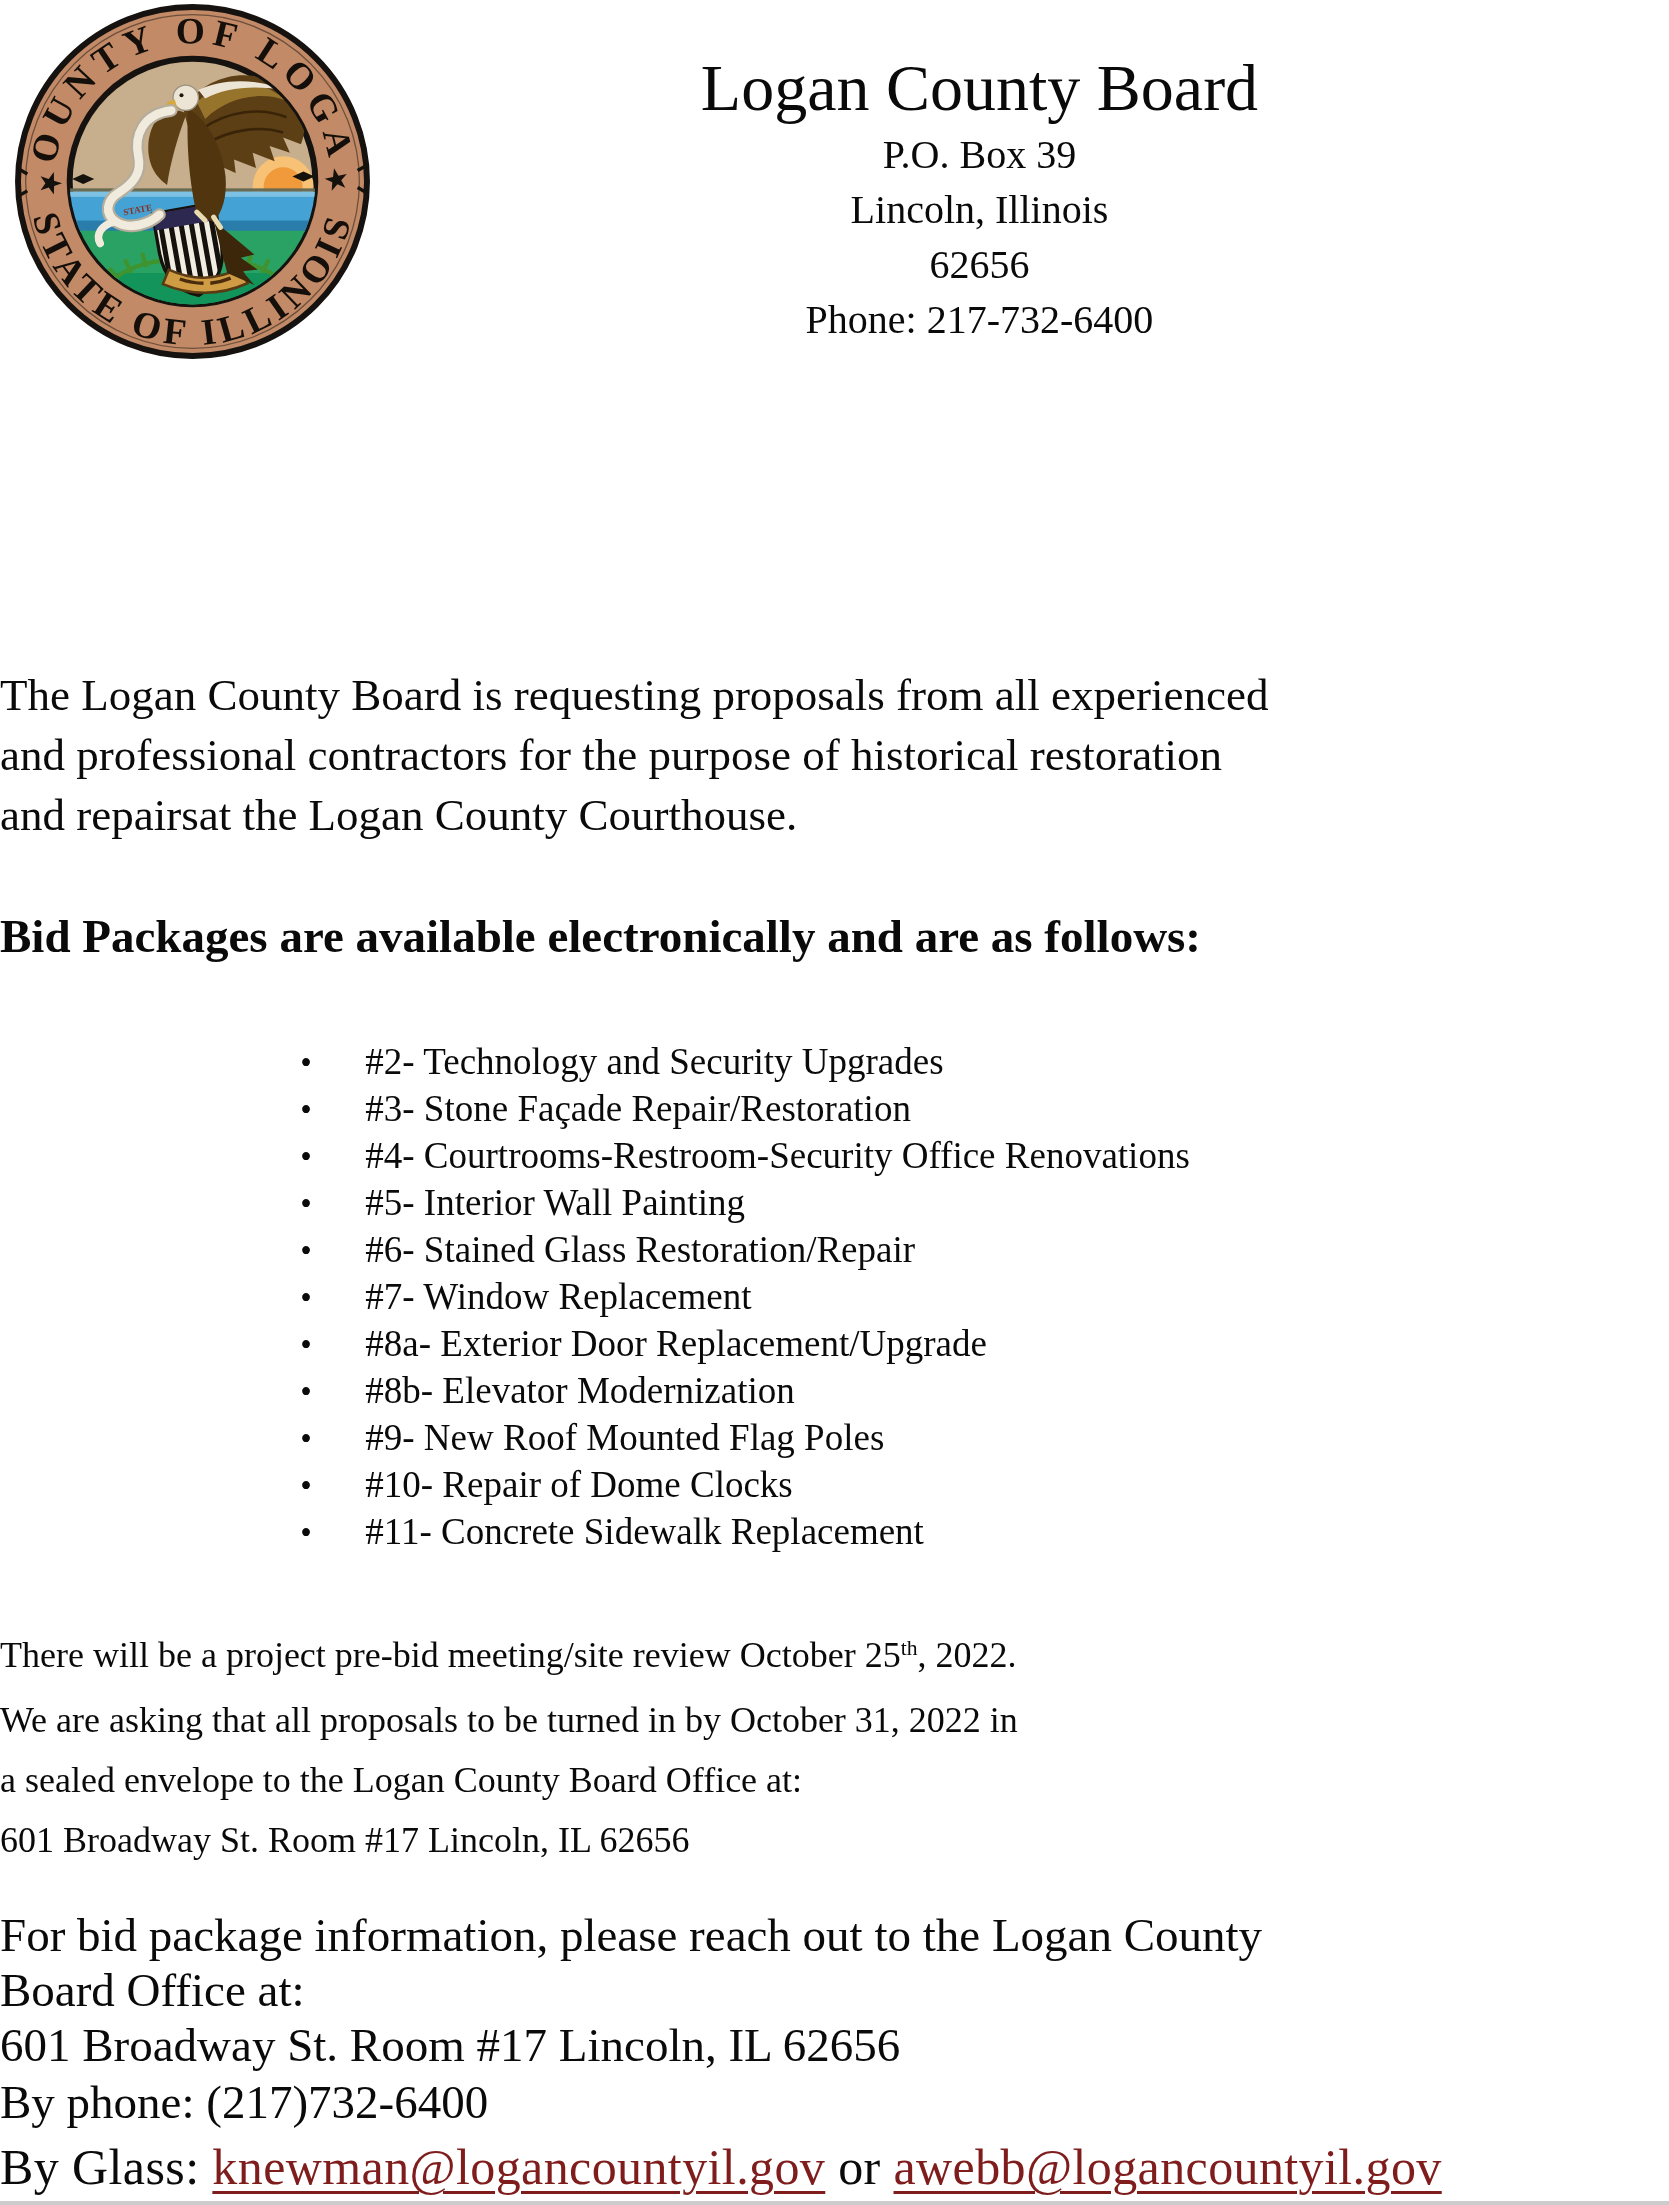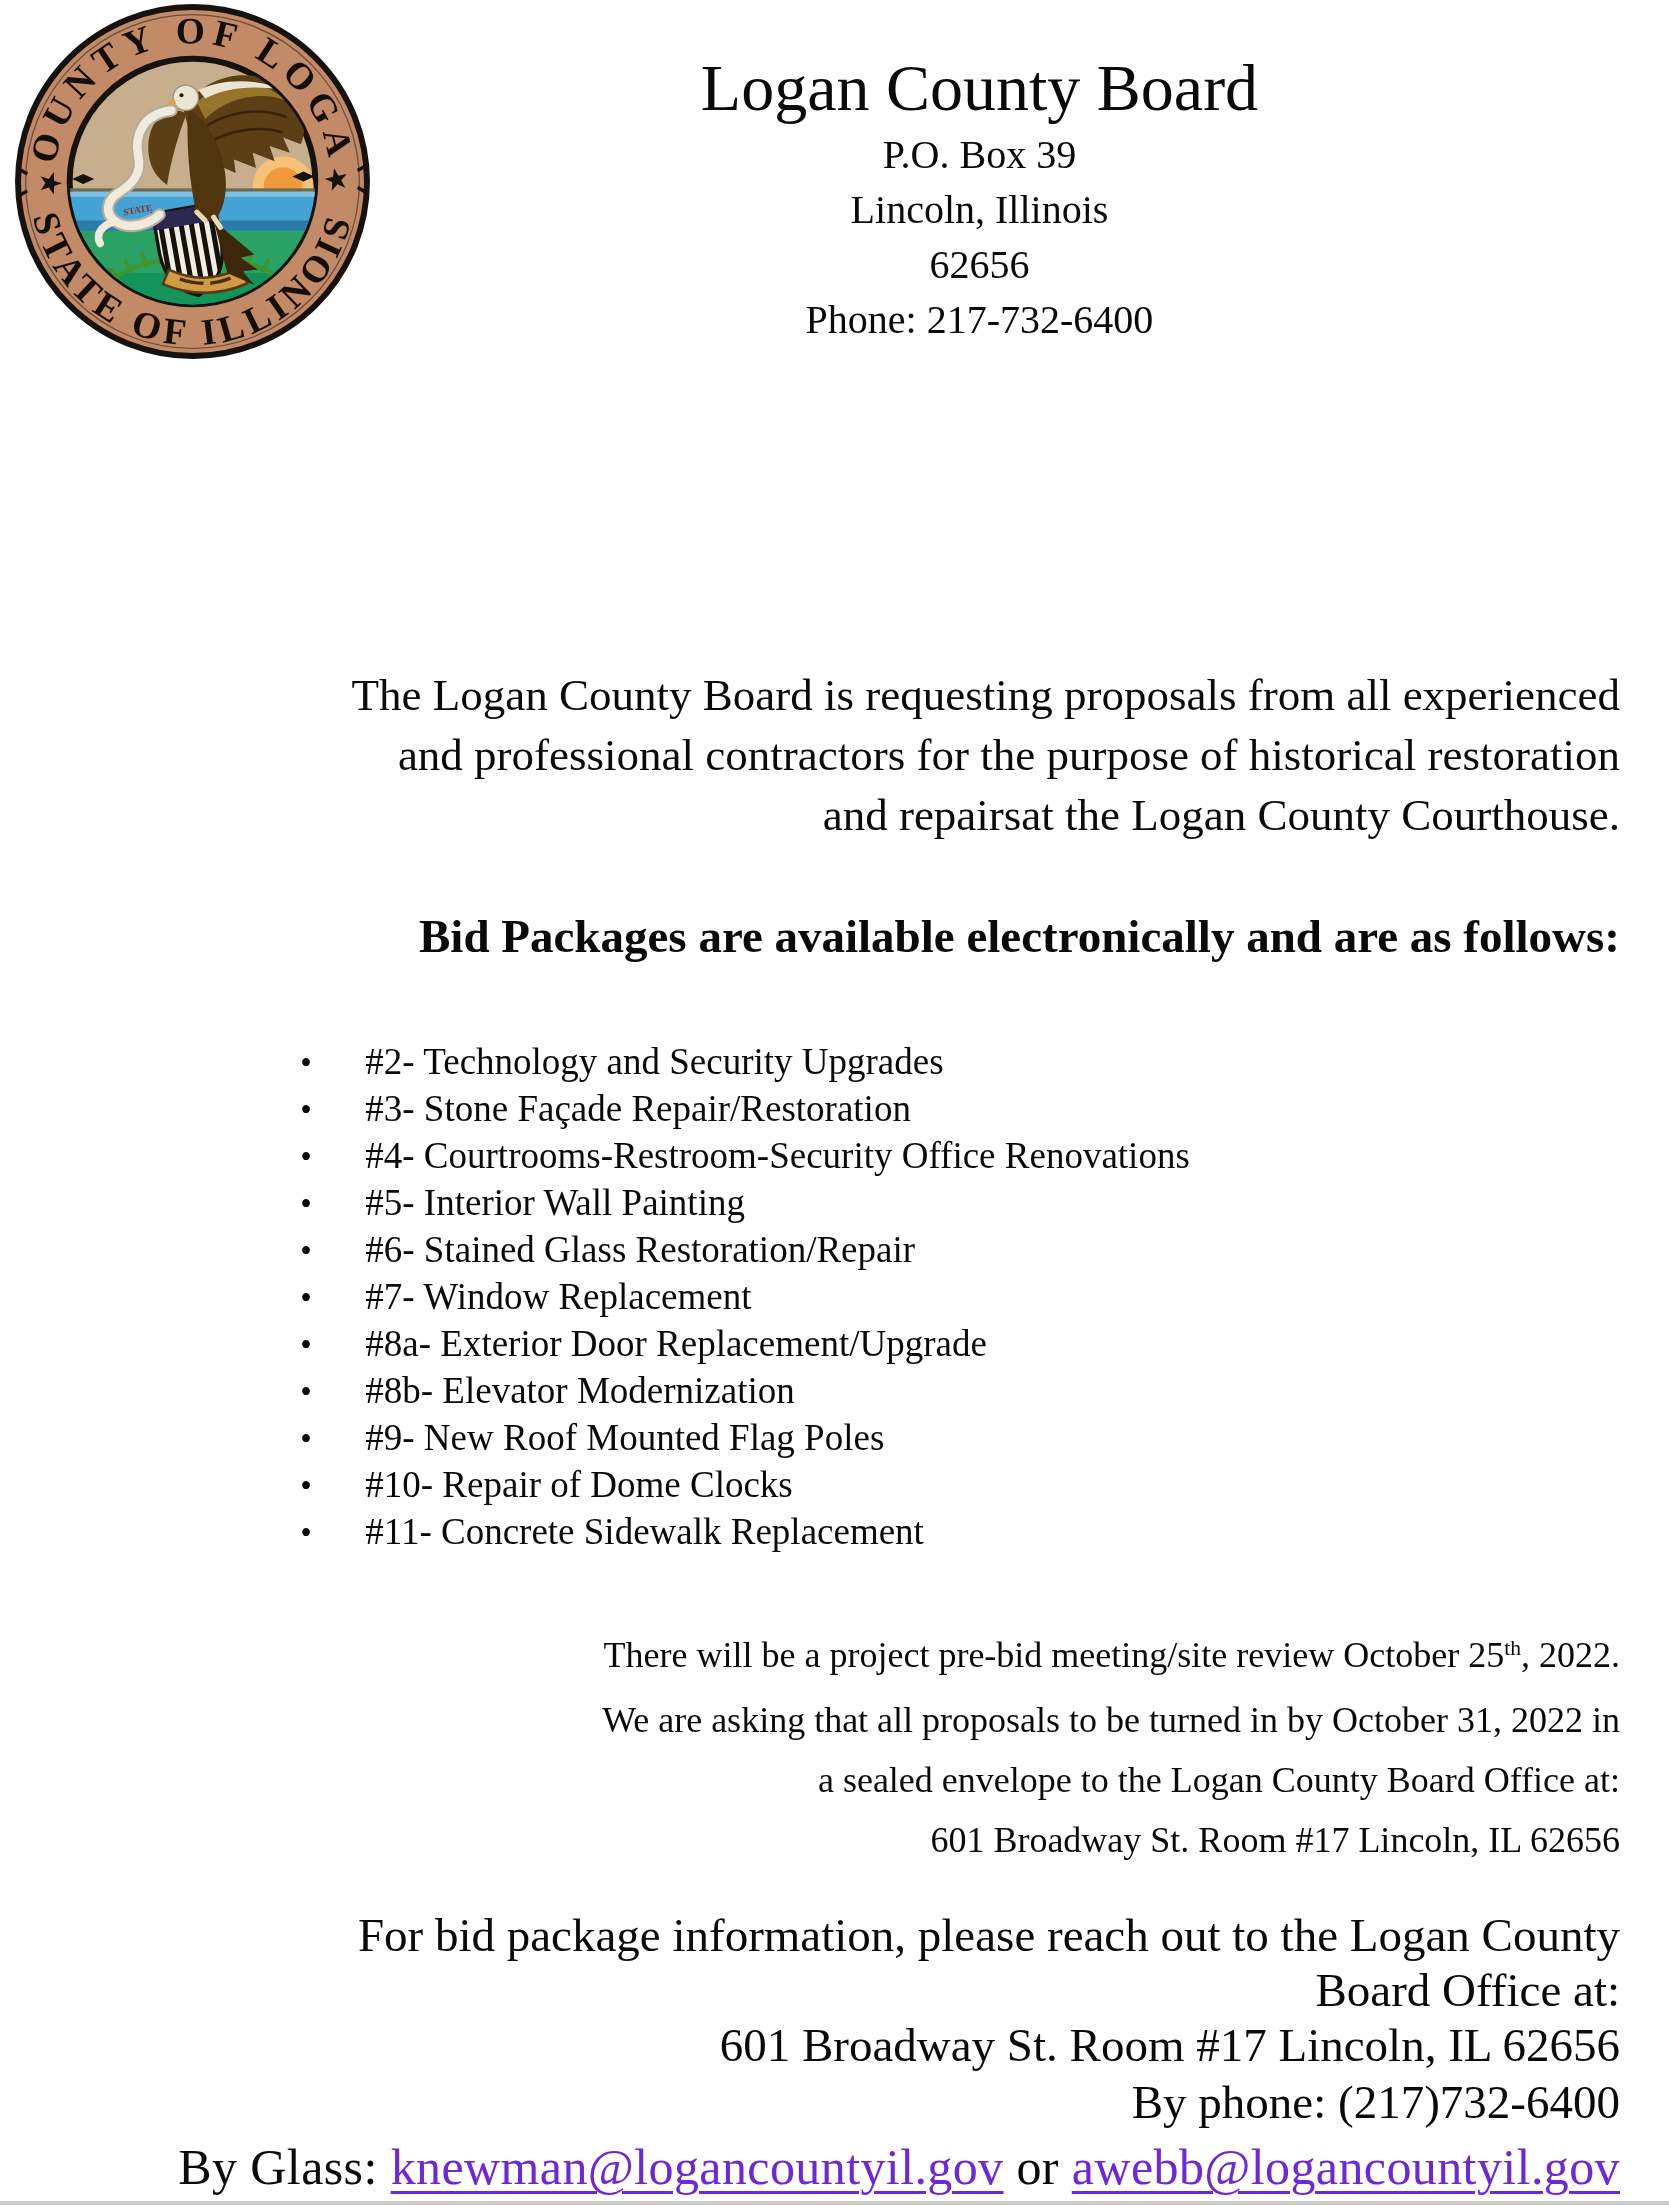--- a/index.html
+++ b/index.html
@@ -12,34 +12,34 @@
     overflow:hidden;
   }
   .page{position:absolute;inset:0;}
   
   .seal{position:absolute;left:10px;top:1.7px;width:365px;height:360px;}
   
   .header-block{position:absolute;left:289px;right:0;top:50px;text-align:center;}
   .doc-title{font-size:66px;line-height:75px;font-weight:400;}
   .address{margin-top:2px;font-size:40px;line-height:55px;}
   
-  .col{position:absolute;left:0;right:50px;text-align:right;font-family:Liberation Serif, serif;}
+  .col{position:absolute;left:0;right:50px;text-align:left;font-family:Liberation Serif, serif;}
   .intro{top:665px;font-size:45px;line-height:60px;}
   .bid-heading{top:910px;font-size:47px;line-height:52px;font-weight:700;}
   
   .bid-list{position:absolute;left:297px;top:1039px;font-size:37px;line-height:46px;}
   .li{display:flex;align-items:baseline;}
   .bullet{width:65px;flex:0 0 65px;padding-left:3.3px;font-size:33px;}
   
   .meeting{top:1625px;font-size:36px;line-height:60px;}
   .sup{font-size:0.6em;position:relative;top:-0.55em;}
   .contact{top:1908px;font-size:47px;line-height:55px;}
   .phone-line{margin-top:2px;}
   .email-line{margin-top:10px;font-size:50px;letter-spacing:0.4px;}
-  .email-link{color:#6d28d9;text-decoration:underline;text-underline-offset:6.7px;text-decoration-thickness:3.3px;}
+  .email-link{color:#7f1d1d;text-decoration:underline;text-underline-offset:6.7px;text-decoration-thickness:3.3px;}
   .scan-bar{position:absolute;left:0;right:0;bottom:0;height:4.2px;background:#cccccc;}
 </style>
 </head>
 <body>
 
 <div class="page">
 
   <svg class="seal" viewBox="0 0 430 425" aria-hidden="true">
     <defs>
       <clipPath id="discClip">

